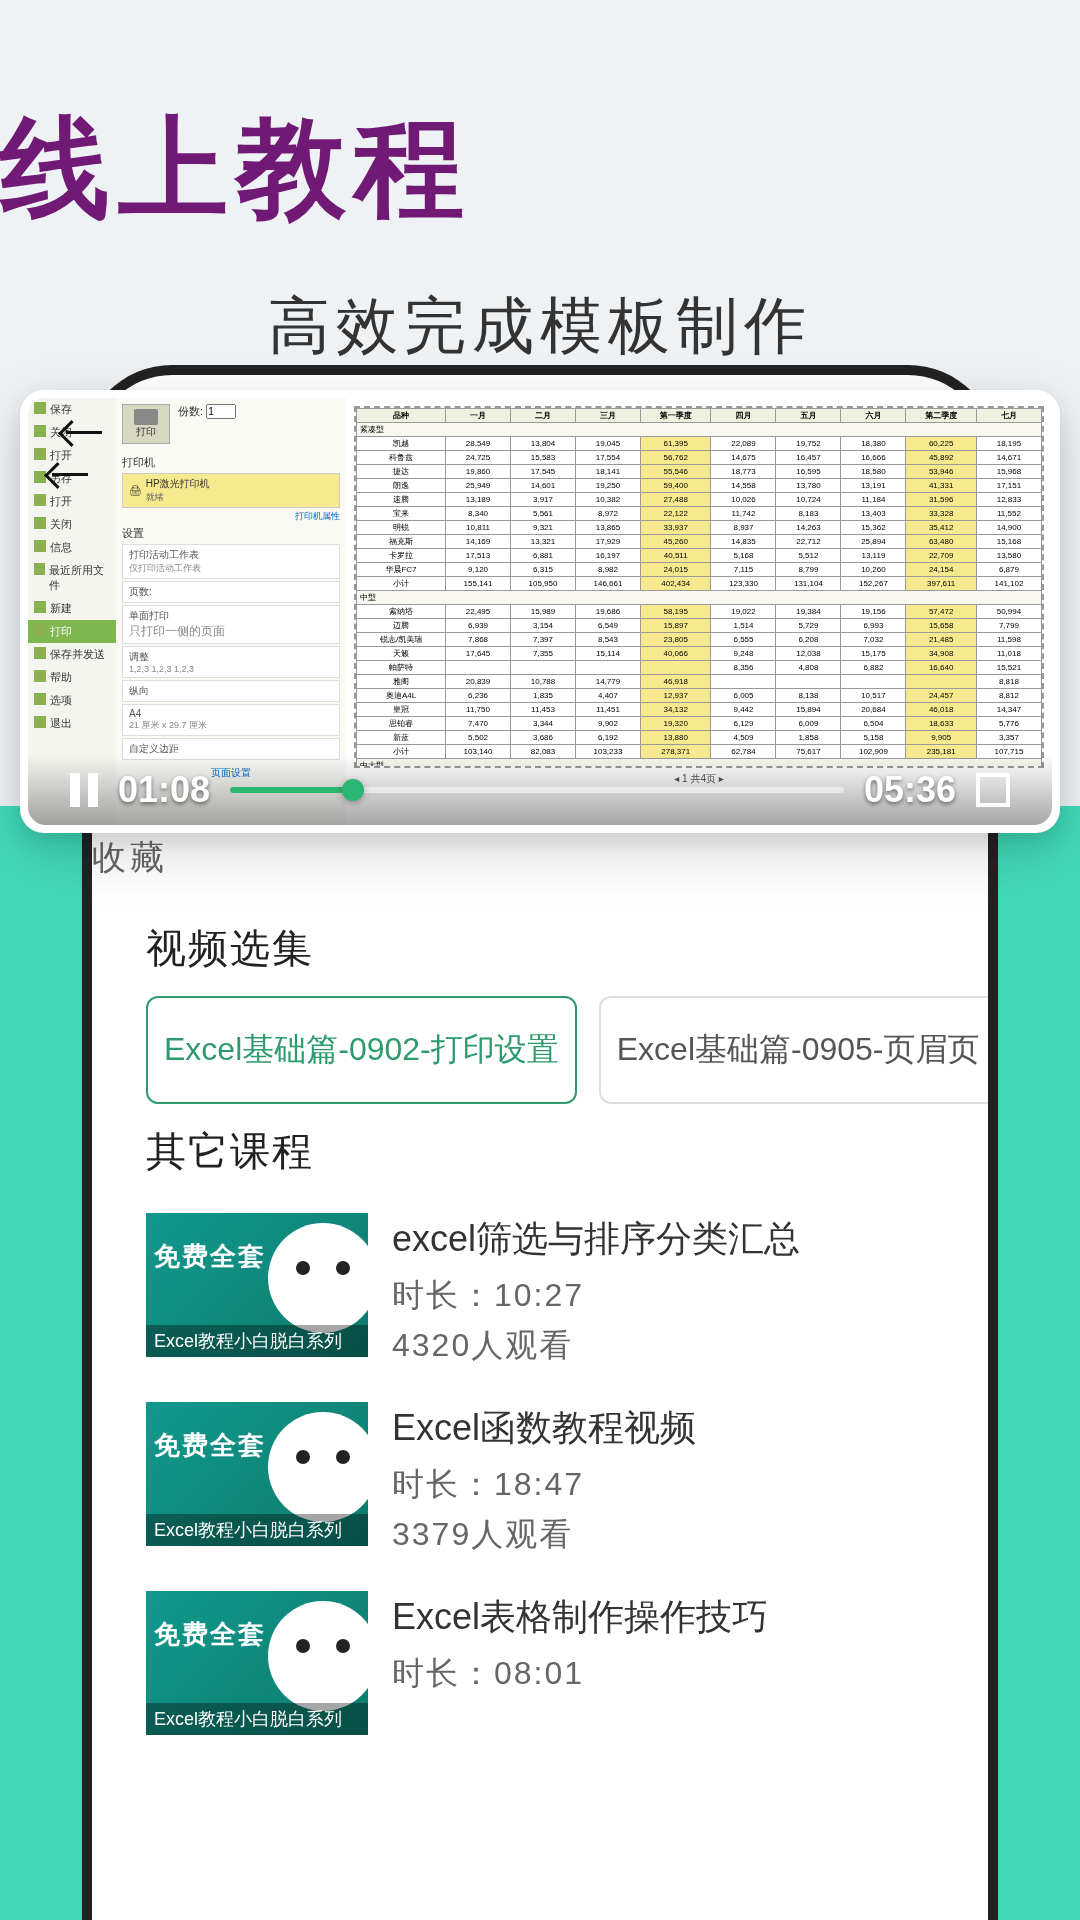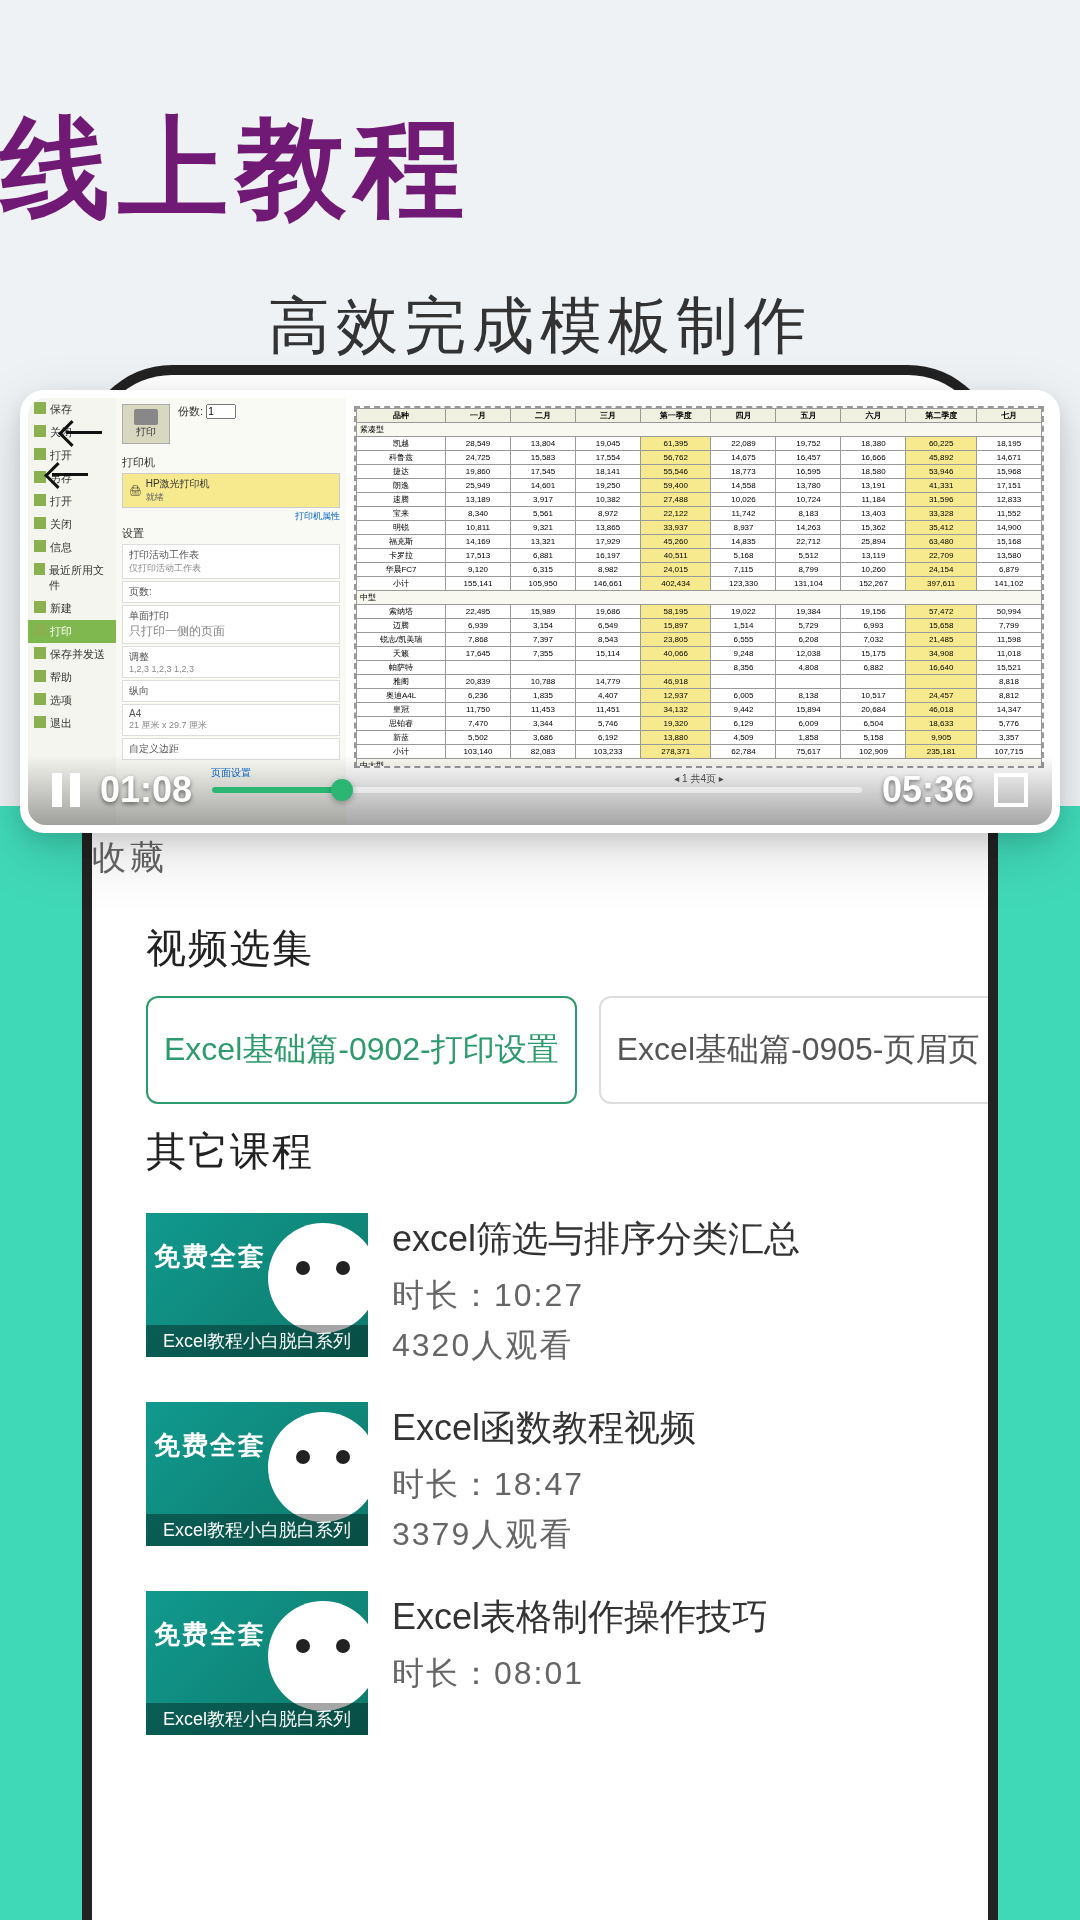--- a/index.html
+++ b/index.html
@@ -19,41 +19,41 @@
 .panel-label{font-size:11px;color:#333;margin:3px 0}
 .panel-select{background:#f7e98e;border:1px solid #ccc;padding:3px 6px;font-size:10px;margin:2px 0;display:flex;align-items:center;gap:4px}
 .panel-opt{background:#fff;border:1px solid #ddd;padding:3px 6px;font-size:10px;margin:2px 0;color:#555}
 .excel-preview{position:absolute;left:318px;top:0;right:0;height:100%;background:#fff;padding:8px}
 .sheet{width:100%;height:88%;border:2px dashed #999;font-size:8px;overflow:hidden}
 .sheet table{width:100%;border-collapse:collapse}
 .sheet td,.sheet th{border:1px solid #999;padding:1px 3px;text-align:center;white-space:nowrap}
 .sheet th{background:#f0f0e0;font-weight:bold}
 .sheet td.hl{background:#f7e98e}
 .sheet td.grp{text-align:left;font-weight:normal;background:#f8f8f0}
-.video-controls{position:absolute;left:0;right:0;bottom:0;height:70px;display:flex;align-items:center;padding:0 24px;gap:20px;color:#fff;background:linear-gradient(180deg,transparent,rgba(0,0,0,.35))}
+.video-controls{position:absolute;left:0;right:0;bottom:0;height:70px;display:flex;align-items:center;padding:0 42px;gap:20px;color:#fff;background:linear-gradient(180deg,transparent,rgba(0,0,0,.35))}
 .pause-icon{width:28px;height:34px;display:flex;gap:8px}
 .pause-icon div{width:10px;height:100%;background:#fff}
 .vc-time{font-size:36px;font-weight:600;text-shadow:0 2px 4px rgba(0,0,0,.5)}
 .progress{flex:1;height:6px;background:rgba(255,255,255,.5);border-radius:3px;position:relative}
 .progress-fill{position:absolute;left:0;top:0;height:100%;width:20%;background:#2bb673;border-radius:3px}
 .progress-knob{position:absolute;left:20%;top:50%;width:22px;height:22px;background:#2bb673;border-radius:50%;transform:translate(-50%,-50%);box-shadow:0 2px 6px rgba(0,0,0,.3)}
 .fullscreen-icon{width:34px;height:34px;border:4px solid #fff;position:relative}
 .fullscreen-icon::before,.fullscreen-icon::after{content:"";position:absolute;background:#fff}
 .phone-content{padding-top:460px}
 .favorite{text-align:left;padding:0 60px 20px 0;font-size:34px;color:#666;letter-spacing:4px}
 .sec-title{font-size:40px;color:#222;font-weight:500;padding:20px 54px;letter-spacing:2px}
 .episodes{display:flex;gap:22px;padding:0 54px;overflow:hidden}
 .ep-card{border:2px solid #ddd;border-radius:12px;padding:30px 16px;font-size:32px;white-space:nowrap;background:#fff}
 .ep-card.active{border-color:#2e9b6e;color:#2e9b6e}
 .ep-card:not(.active){color:#555}
 .course-list{padding:0 54px}
 .course-item{display:flex;gap:24px;padding:14px 0;align-items:flex-start}
 .thumb{width:222px;height:144px;background:linear-gradient(135deg,#11998e,#0d7a6b);position:relative;flex-shrink:0;overflow:hidden}
 .thumb-badge{position:absolute;left:0;top:22px;color:#fff;font-size:26px;font-weight:bold;padding:4px 8px;letter-spacing:2px}
-.thumb-sub{position:absolute;left:0;bottom:0;right:0;color:#fff;font-size:18px;background:rgba(0,0,0,.35);padding:4px 17px}
+.thumb-sub{position:absolute;left:0;bottom:0;right:0;color:#fff;font-size:18px;background:rgba(0,0,0,.35);padding:4px 8px}
 .thumb-robot{position:absolute;right:-10px;top:10px;width:110px;height:110px;background:#fff;border-radius:50%}
 .thumb-robot::before{content:"";position:absolute;left:28px;top:38px;width:14px;height:14px;background:#222;border-radius:50%}
 .thumb-robot::after{content:"";position:absolute;right:28px;top:38px;width:14px;height:14px;background:#222;border-radius:50%}
 .course-info{flex:1;padding-top:2px}
 .course-title{font-size:36px;color:#333;margin-bottom:10px}
 .course-meta{font-size:32px;color:#666;margin-bottom:6px;letter-spacing:2px}
 .arrow-back{position:absolute;width:40px;height:30px;pointer-events:none}
 .arrow-back::before{content:"";position:absolute;right:0;top:13px;width:36px;height:3px;background:#111}
 .arrow-back::after{content:"";position:absolute;left:0;top:6px;width:16px;height:16px;border-left:3px solid #111;border-bottom:3px solid #111;transform:rotate(45deg)}
 </style>
@@ -416,21 +416,21 @@
                 <td>9,442</td>
                 <td>15,894</td>
                 <td>20,684</td>
                 <td class="hl">46,018</td>
                 <td>14,347</td>
               </tr>
               <tr>
                 <td>思铂睿</td>
                 <td>7,470</td>
                 <td>3,344</td>
-                <td>5,746</td>
+                <td>9,902</td>
                 <td class="hl">19,320</td>
                 <td>6,129</td>
                 <td>6,009</td>
                 <td>6,504</td>
                 <td class="hl">18,633</td>
                 <td>5,776</td>
               </tr>
               <tr>
                 <td>新蓝</td>
                 <td>5,502</td>

